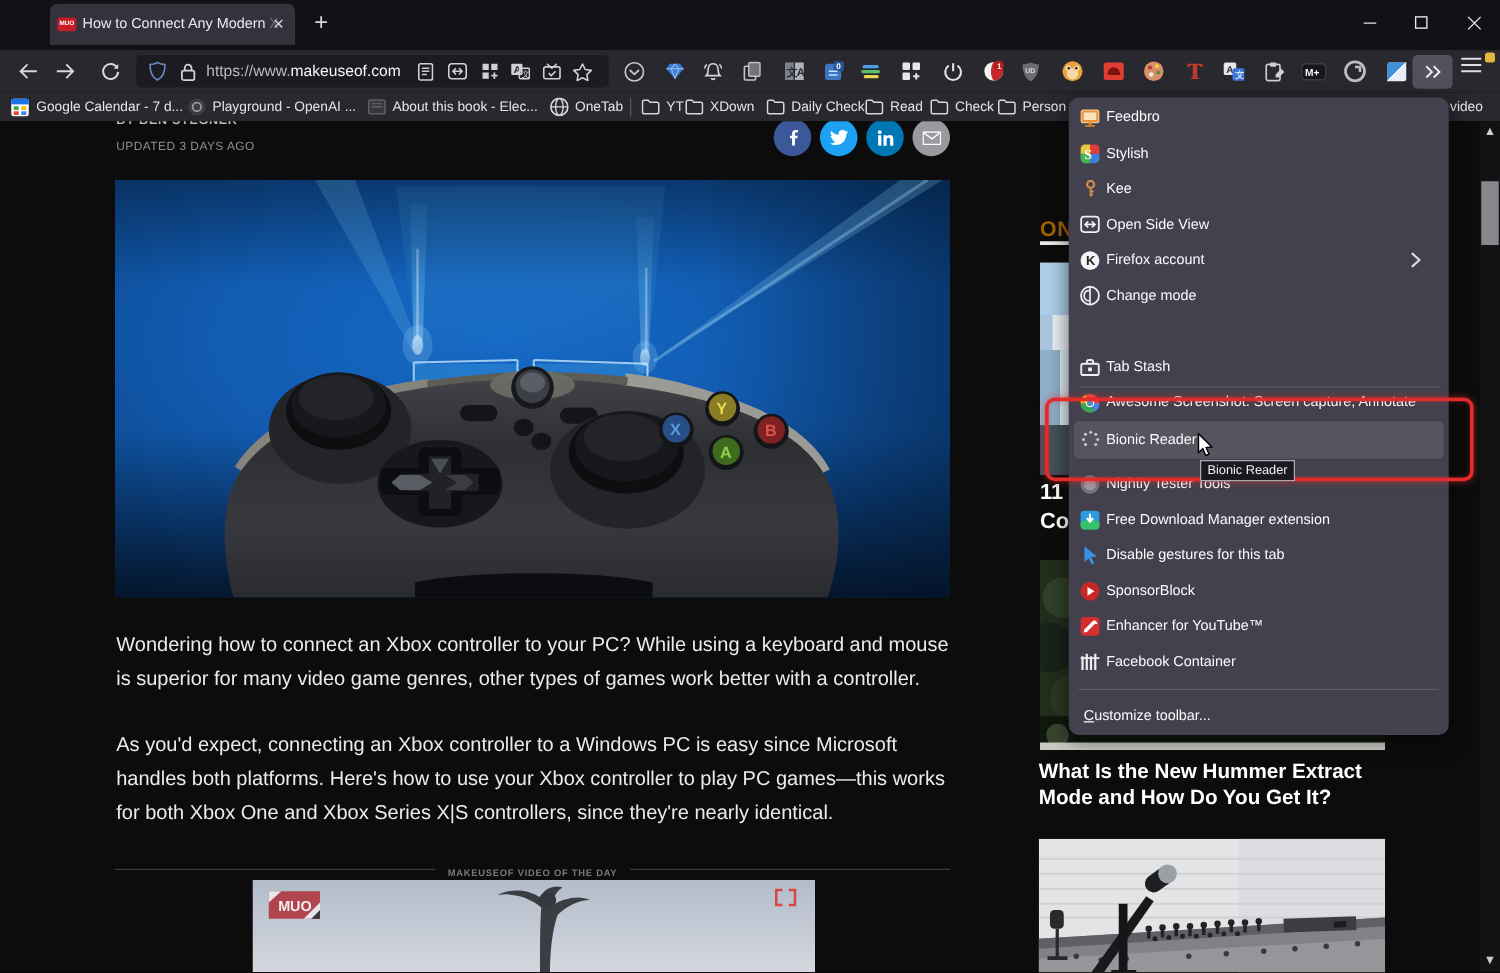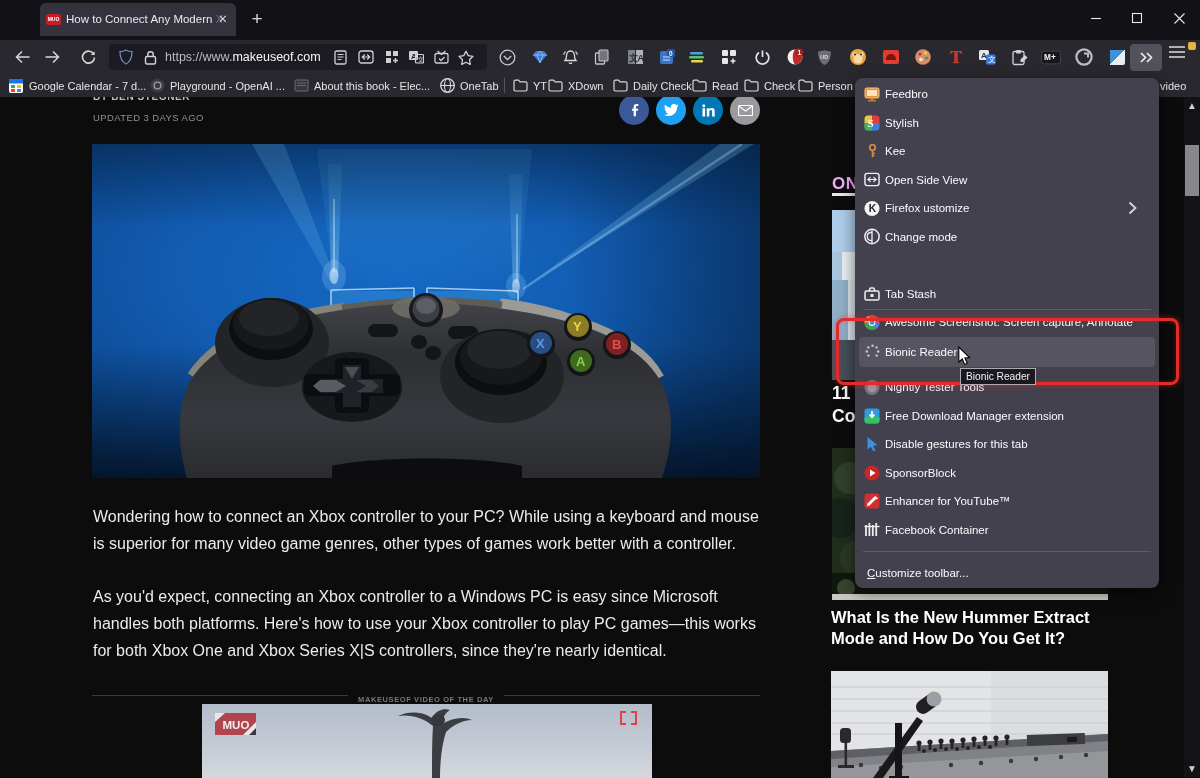--- a/index.html
+++ b/index.html
@@ -40,21 +40,21 @@
   .soc { position:absolute; top:-2px; width:30px; height:30px; border-radius:50%; display:flex; align-items:center; justify-content:center; }
   #hero { position:absolute; left:92px; top:47px; width:668px; height:334px; }
   .para { position:absolute; left:93px; width:680px; font-size:16px; line-height:27px; color:#ebebeb; white-space:nowrap; }
   #vday { position:absolute; left:92px; top:591px; width:668px; height:14px; }
   #vday .line { position:absolute; left:0; top:7px; width:668px; height:1px; background:#3a3a3a; }
   #vday .txt { position:absolute; left:0; top:0; width:668px; text-align:center; }
   #vday .txt span { background:#0c0c0c; padding:0 10px; font-size:7.5px; letter-spacing:.6px; color:#7a7a7a; font-weight:bold; }
   #video { position:absolute; left:202px; top:607px; width:450px; height:74px; overflow:hidden; }
 
   
-  #sb-on { position:absolute; left:832px; top:77px; font-size:17px; font-weight:bold; color:#f0abfc; letter-spacing:.5px; }
+  #sb-on { position:absolute; left:832px; top:77px; font-size:17px; font-weight:bold; color:#a16207; letter-spacing:.5px; }
   #sb-on:after { content:""; position:absolute; left:0; top:19px; width:34px; height:3px; background:#e8e8e8; }
   #sb-img1 { position:absolute; left:832px; top:113px; width:276px; height:170px; }
   #sb-t1 { position:absolute; left:832px; top:285px; font-size:17.5px; font-weight:bold; color:#fff; line-height:23px; }
   #sb-img2 { position:absolute; left:832px; top:351px; width:276px; height:152px; }
   #sb-t2 { position:absolute; left:831px; top:510px; font-size:16.5px; font-weight:bold; color:#fff; line-height:21px; white-space:nowrap; }
   #sb-img3 { position:absolute; left:831px; top:574px; width:277px; height:107px; }
 
   
   #scroll { position:absolute; left:1184px; top:0; width:16px; height:681px; background:#131316; }
   #sthumb { position:absolute; left:1px; top:48px; width:14px; height:51px; background:#88888c; }
@@ -680,21 +680,21 @@
         </span>
         <span class="tx">Open Side View</span>
       </div>
     <div class="mi" style="top:116px;">
         <span class="ic">
           <svg width="17" height="17" viewBox="0 0 17 17">
             <circle cx="8.5" cy="8.5" r="8" fill="#f4f4f6"></circle>
             <text x="5" y="12.4" font-size="11" font-weight="bold" fill="#232327">K</text>
           </svg>
         </span>
-        <span class="tx">Firefox ustomize</span>
+        <span class="tx">Firefox account</span>
         <svg style="position:absolute;right:18px;" width="9" height="14" viewBox="0 0 9 14">
           <path d="M1.5 1.5 L7.5 7 L1.5 12.5" stroke="#d8d8dd" stroke-width="1.8" fill="none"></path>
         </svg>
       </div>
     <div class="mi" style="top:144.5px;">
         <span class="ic">
           <svg width="17" height="17" viewBox="0 0 17 17">
             <circle cx="8.5" cy="8.5" r="7.6" fill="none" stroke="#ededf0" stroke-width="1.6"></circle>
             <path d="M8.5 1 V16 M8.5 4 C5 4 3.5 6 3.5 8.5 C3.5 11 5 13 8.5 13" fill="none" stroke="#ededf0" stroke-width="1.4"></path>
           </svg>

